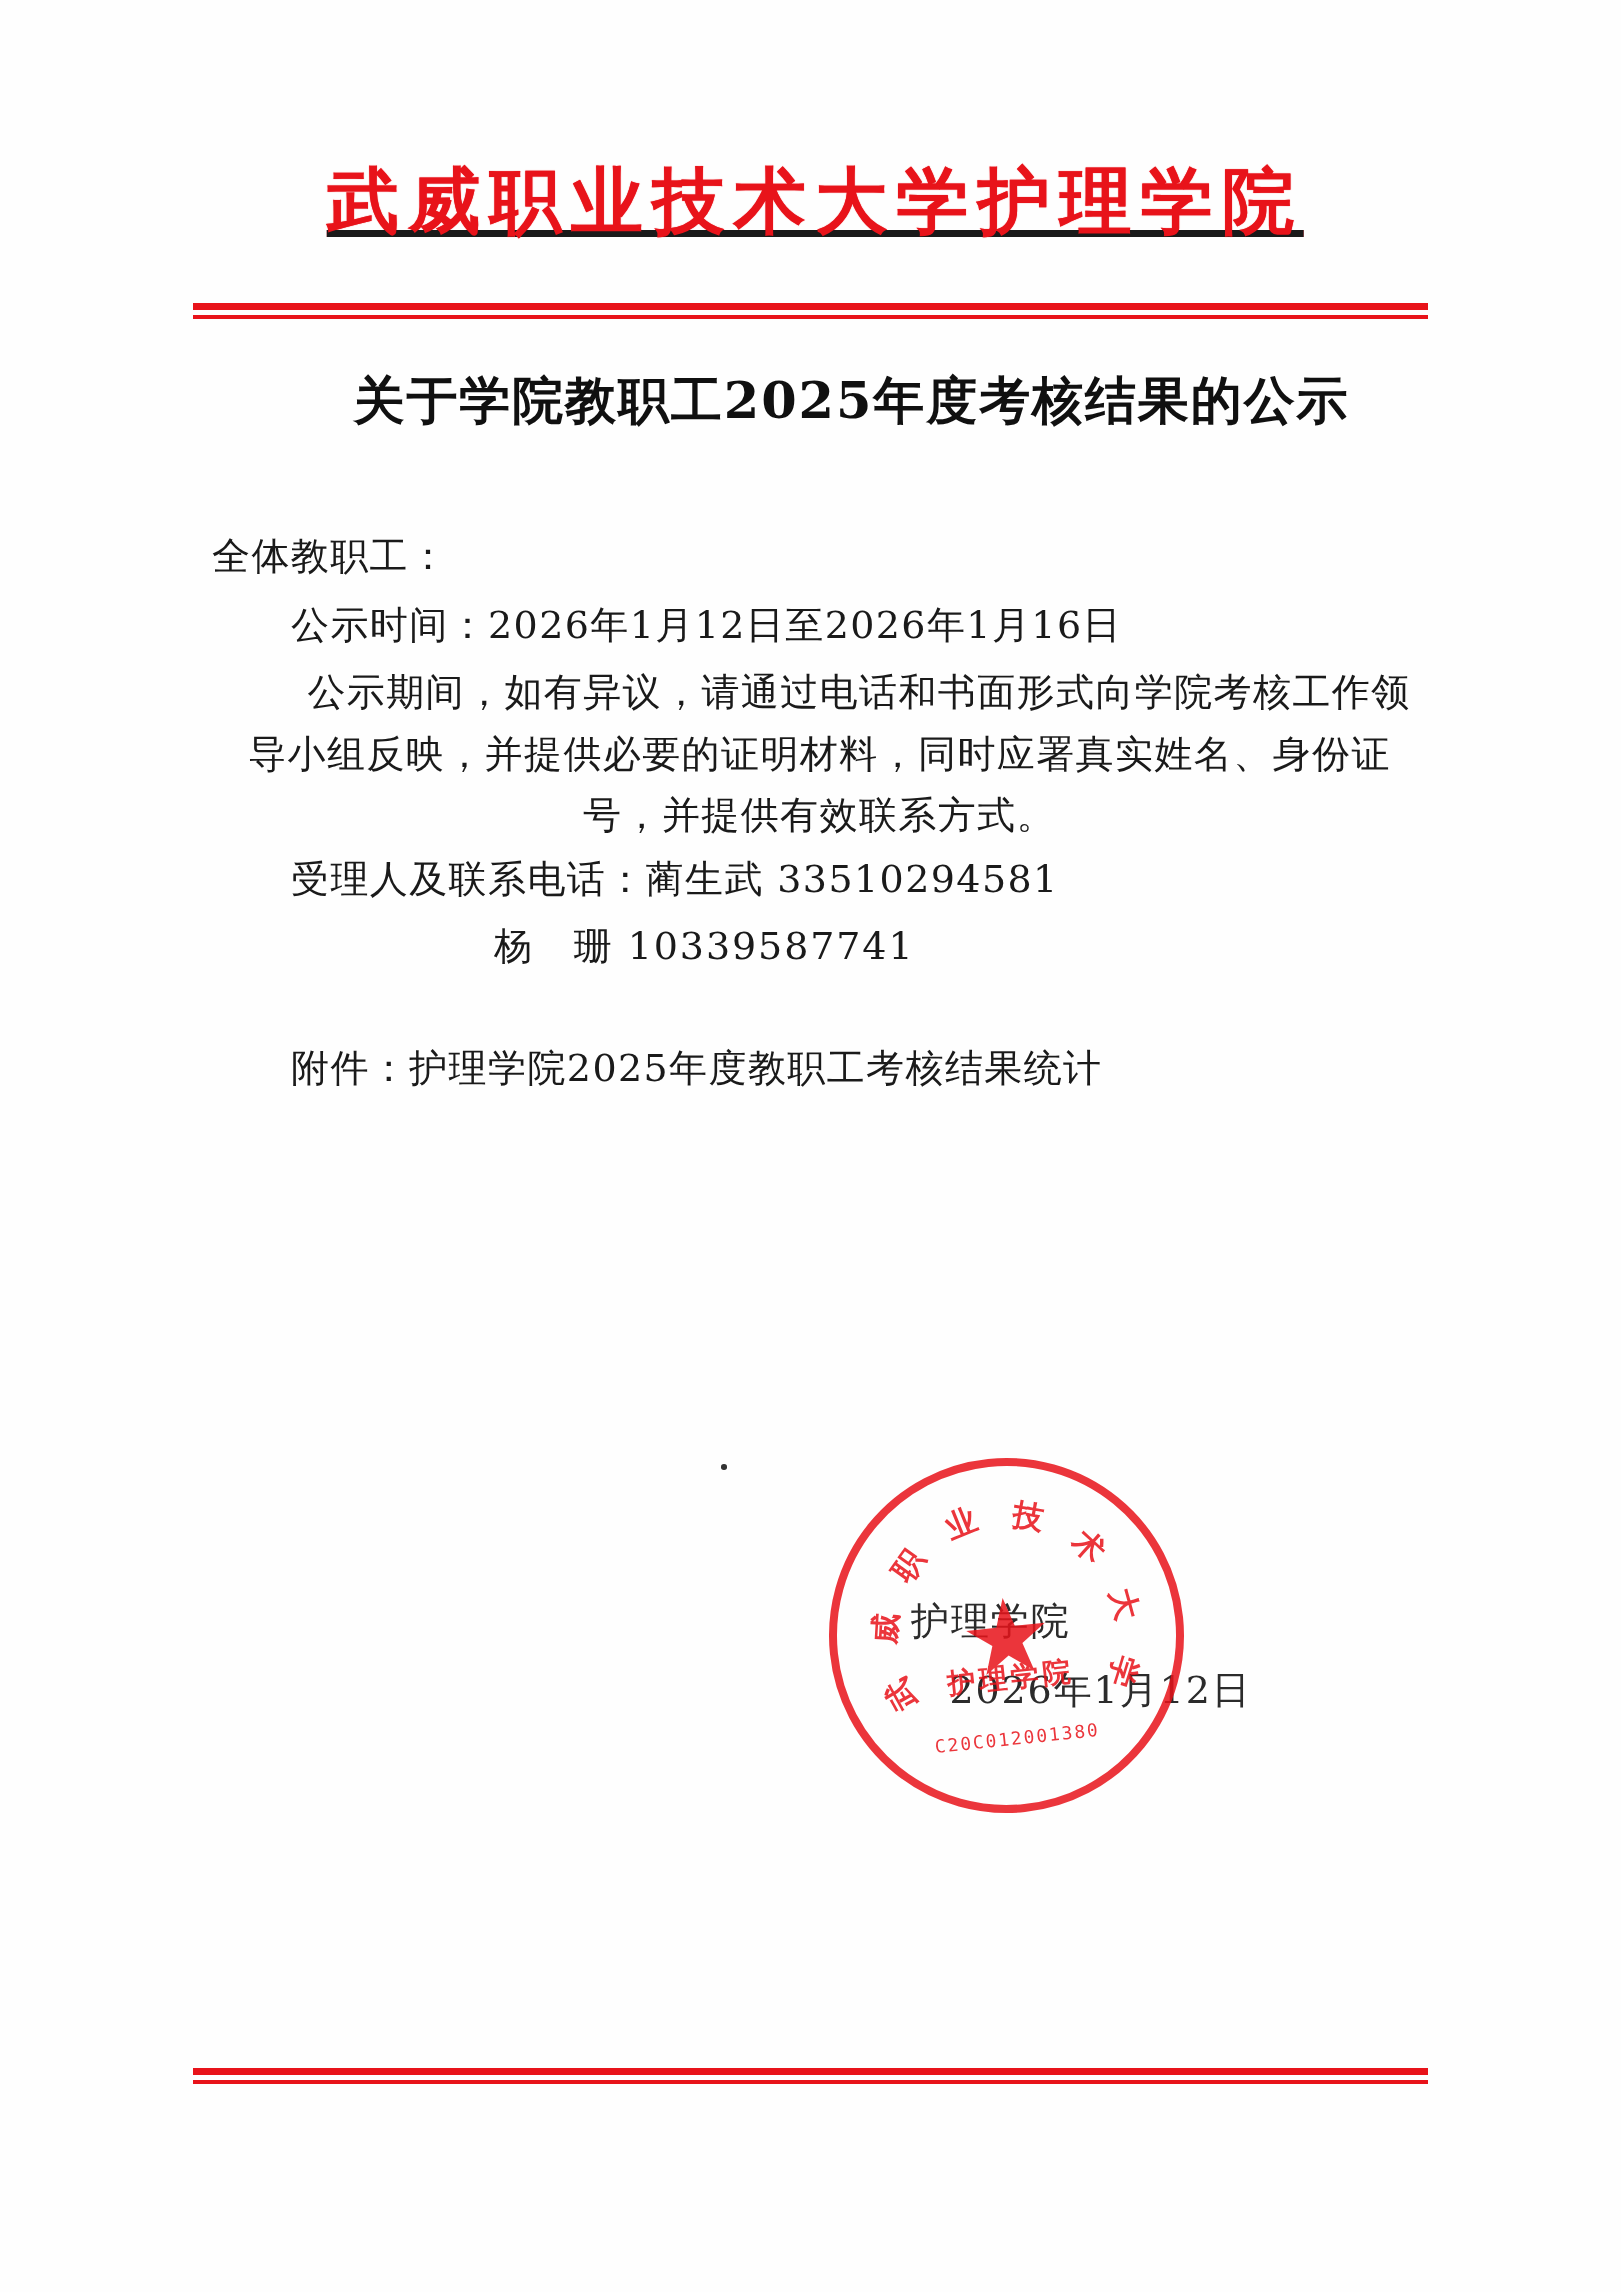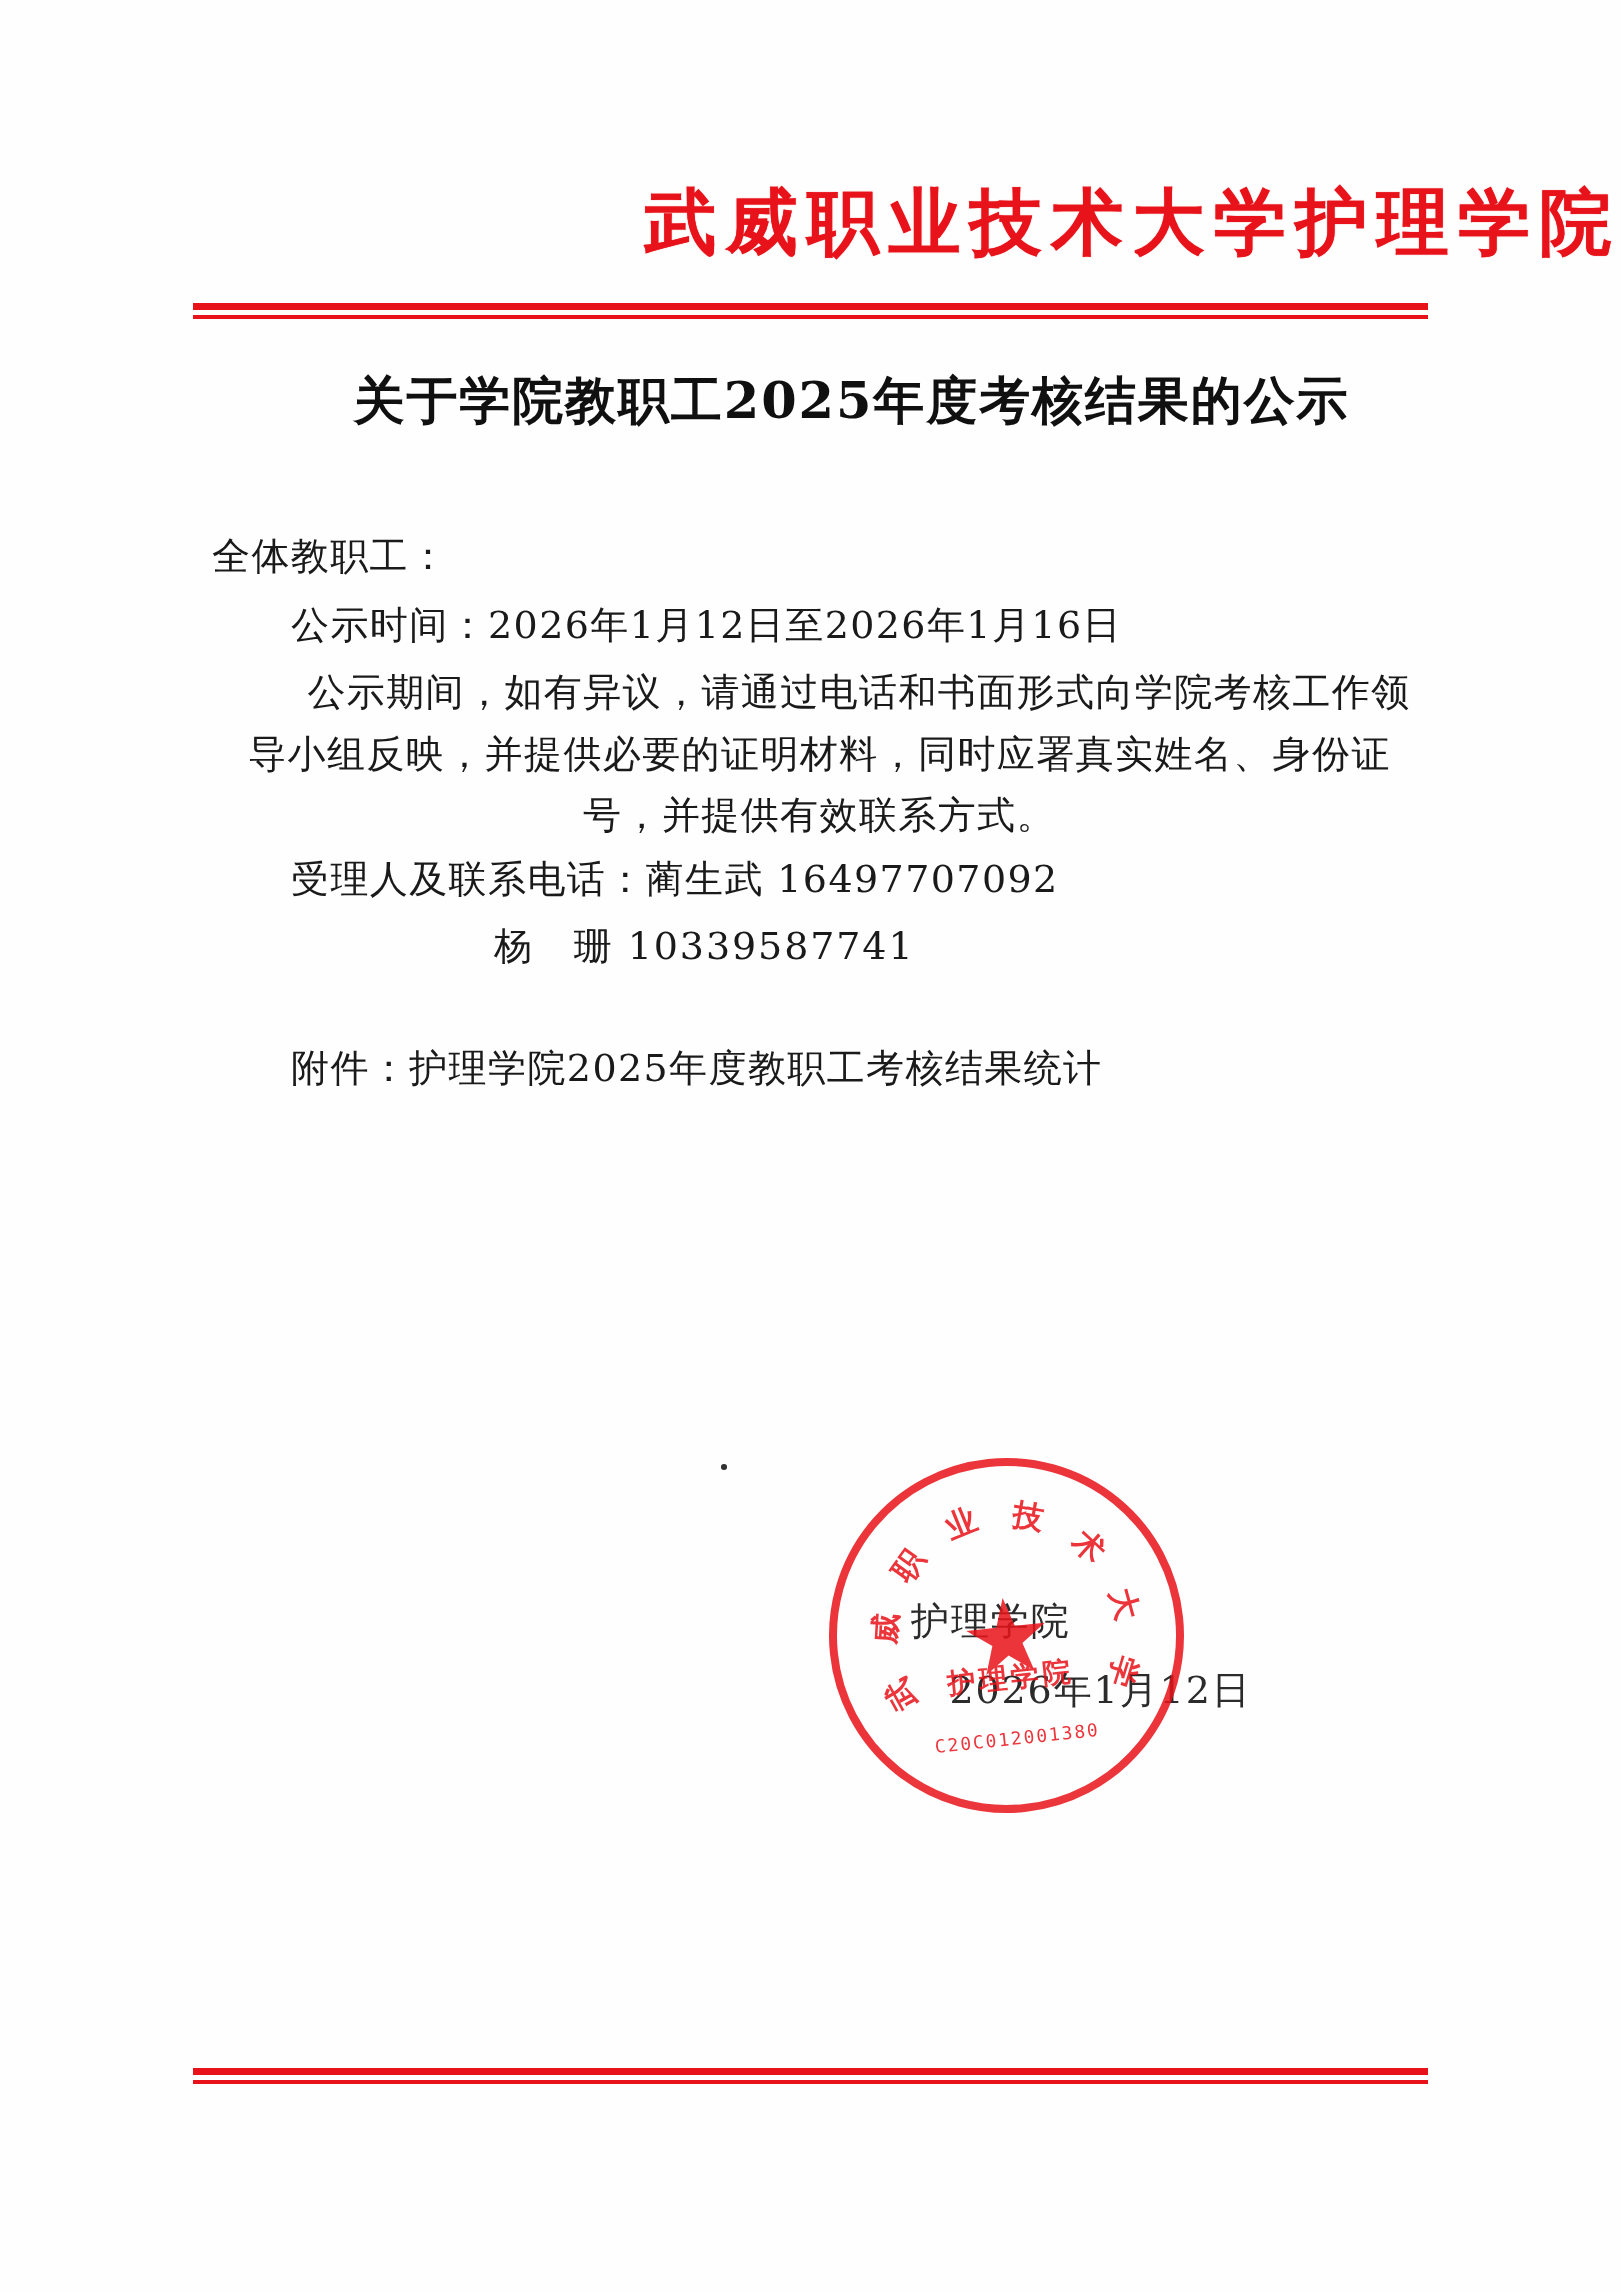--- a/index.html
+++ b/index.html
@@ -19,24 +19,25 @@
 
   .page {
     position: absolute;
     inset: 0;
     background: #fefefe;
   }
 
   
   .letterhead {
     position: absolute;
-    top: 182px;
-    left: 0;
-    width: 100%;
-    text-align: right;
+    top: 161px;
+    left: 0;
+    width: 100%;
+    text-align: center;
+    text-decoration: underline;
   }
   .letterhead-title {
     font-family: "DejaVu Serif", "Liberation Serif", serif;
     font-weight: bold;
     font-size: 72px;
     letter-spacing: 9.4px;
     color: #e8131a;
     line-height: 1.1;
     text-shadow: 0 0 0.9px #e8131a;
     padding-left: 9.4px;
@@ -232,21 +233,21 @@
   <div class="doc-title">关于学院教职工2025年度考核结果的公示</div>
 
   <div class="body-block">
     <p class="salutation">全体教职工：</p>
 
 
     <p class="para">公示时间：2026年1月12日至2026年1月16日</p>
 
     <p class="para">公示期间，如有异议，请通过电话和书面形式向学院考核工作领导小组反映，并提供必要的证明材料，同时应署真实姓名、身份证号，并提供有效联系方式。</p>
 
-    <p class="tel-line">受理人及联系电话：蔺生武  16497707092</p>
+    <p class="tel-line">受理人及联系电话：蔺生武  33510294581</p>
 
     <p class="tel-line-2">杨　珊  10339587741</p>
 
     <p class="attachment">附件：护理学院2025年度教职工考核结果统计</p>
   </div>
 
   <div class="dot-mark"></div>
 
   <div class="signature-block">
     <div class="sig-org">护理学院</div>

